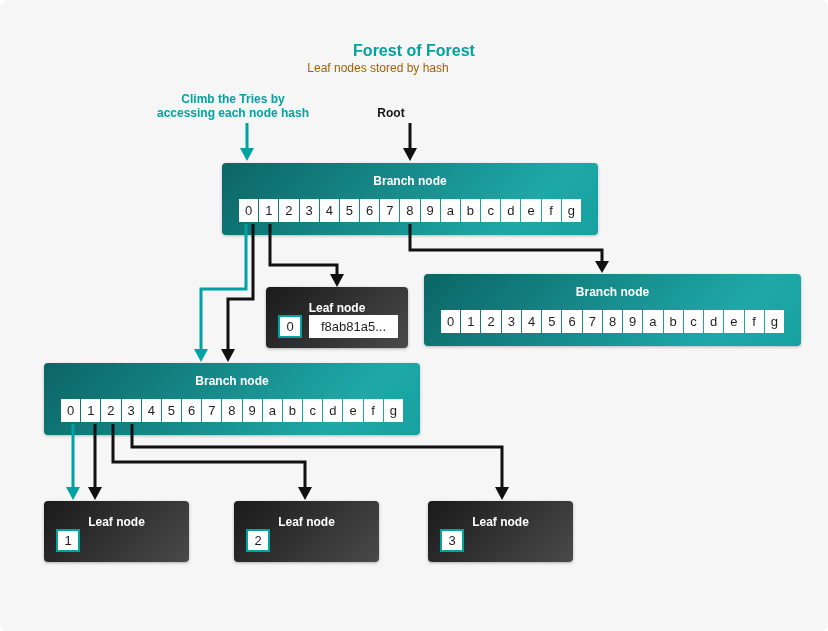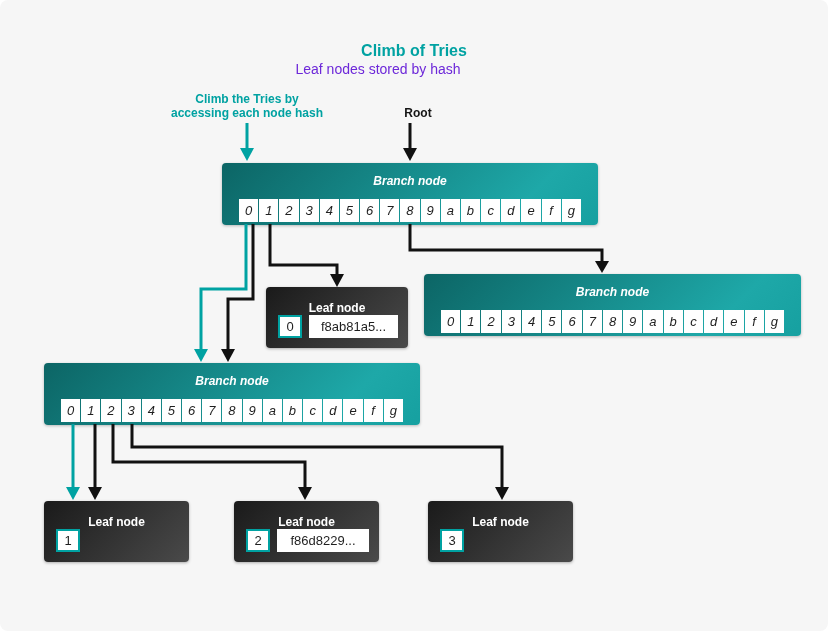--- a/index.html
+++ b/index.html
@@ -9,36 +9,35 @@
     background:#f6f6f6; border-radius:8px; overflow:hidden;
     font-family:"Liberation Sans", sans-serif;
   }
   
   .page-title {
     position:absolute; top:42px; left:0; width:828px; text-align:center;
     font-size:16px; font-weight:700; color:var(--teal);
   }
   .page-subtitle {
     position:absolute; top:61px; left:0; width:756px; text-align:center;
-    font-size:14px; font-weight:400; color:#6d28d9;
+    font-size:12px; font-weight:400; color:#a16207;
   }
   .annotation {
     position:absolute; transform:translateX(-50%);
     font-size:12px; font-weight:700; text-align:center;
     white-space:pre-line; line-height:1.18;
   }
   .annotation.teal { color:var(--teal); }
   .annotation.dark { color:#141414; }
 
   
   .branch-node {
-    position:absolute; height:62px; border-radius:4px;
+    position:absolute; height:72px; border-radius:4px;
     background:linear-gradient(135deg, var(--branch-gradient-start) 0%, var(--branch-gradient-end) 78%, #16a0a0 100%);
     box-shadow:0 1px 3px rgba(0,0,0,.25);
-    font-style:italic;
   }
   .node-title {
     margin-top:11px; text-align:center;
     font-size:12px; font-weight:700; color:#ffffff;
   }
   .cells {
     position:absolute; left:17px; right:17px; top:36px;
     display:flex; gap:1px;
   }
   .cell {
@@ -76,26 +75,26 @@
   .c-black path { stroke:var(--connector-black); }
   .c-black polygon { fill:var(--connector-black); }
   .c-teal path { stroke:var(--teal); }
   .c-teal polygon { fill:var(--teal); }
 </style>
 </head>
 <body>
 
 <div id="canvas">
 
-  <div class="page-title">Climb of Tries</div>
+  <div class="page-title">Forest of Forest</div>
   <div class="page-subtitle">Leaf nodes stored by hash</div>
 
-  <div class="annotation teal" style="left:247px; top:92px;">Climb the Tries by
+  <div class="annotation teal" style="left:233px; top:92px;">Climb the Tries by
 accessing each node hash</div>
-  <div class="annotation dark" style="left:418px; top:106px;">Root</div>
+  <div class="annotation dark" style="left:391px; top:106px;">Root</div>
 
   <div class="branch-node" style="left:222px; top:163px; width:376px;">
     <div class="node-title">Branch node</div>
     <div class="cells">
         <div class="cell">0</div>
         <div class="cell">1</div>
         <div class="cell">2</div>
         <div class="cell">3</div>
         <div class="cell">4</div>
         <div class="cell">5</div>
@@ -171,21 +170,20 @@
     <div class="node-title">Leaf node</div>
     <div class="leaf-row">
       <div class="index-cell">1</div>
     </div>
   </div>
 
   <div class="leaf-node" style="left:234px; top:501px;">
     <div class="node-title">Leaf node</div>
     <div class="leaf-row">
       <div class="index-cell">2</div>
-      <div class="hash-box">f86d8229...</div>
     </div>
   </div>
 
   <div class="leaf-node" style="left:428px; top:501px;">
     <div class="node-title">Leaf node</div>
     <div class="leaf-row">
       <div class="index-cell">3</div>
     </div>
   </div>
 

